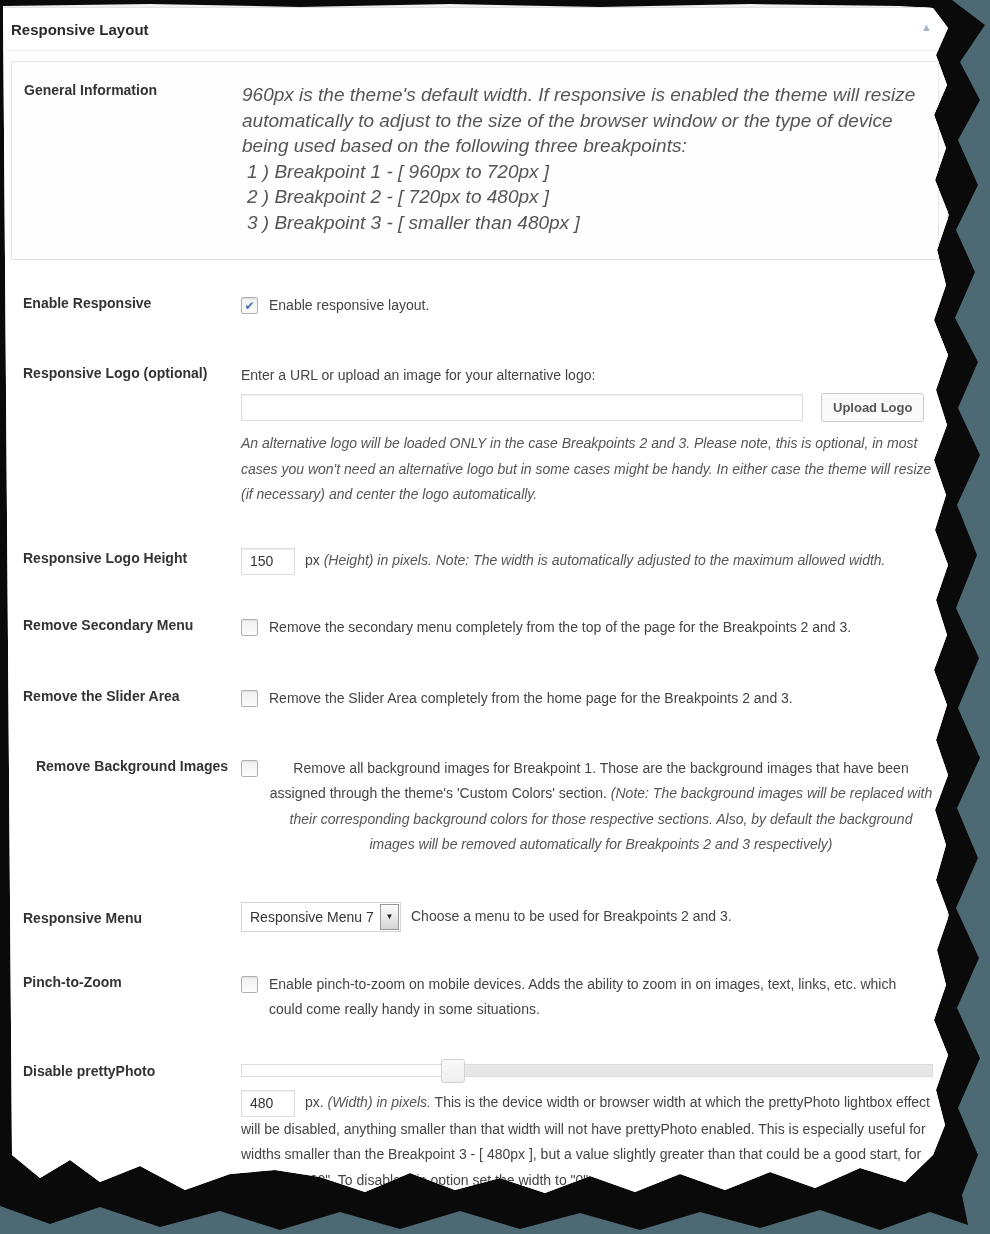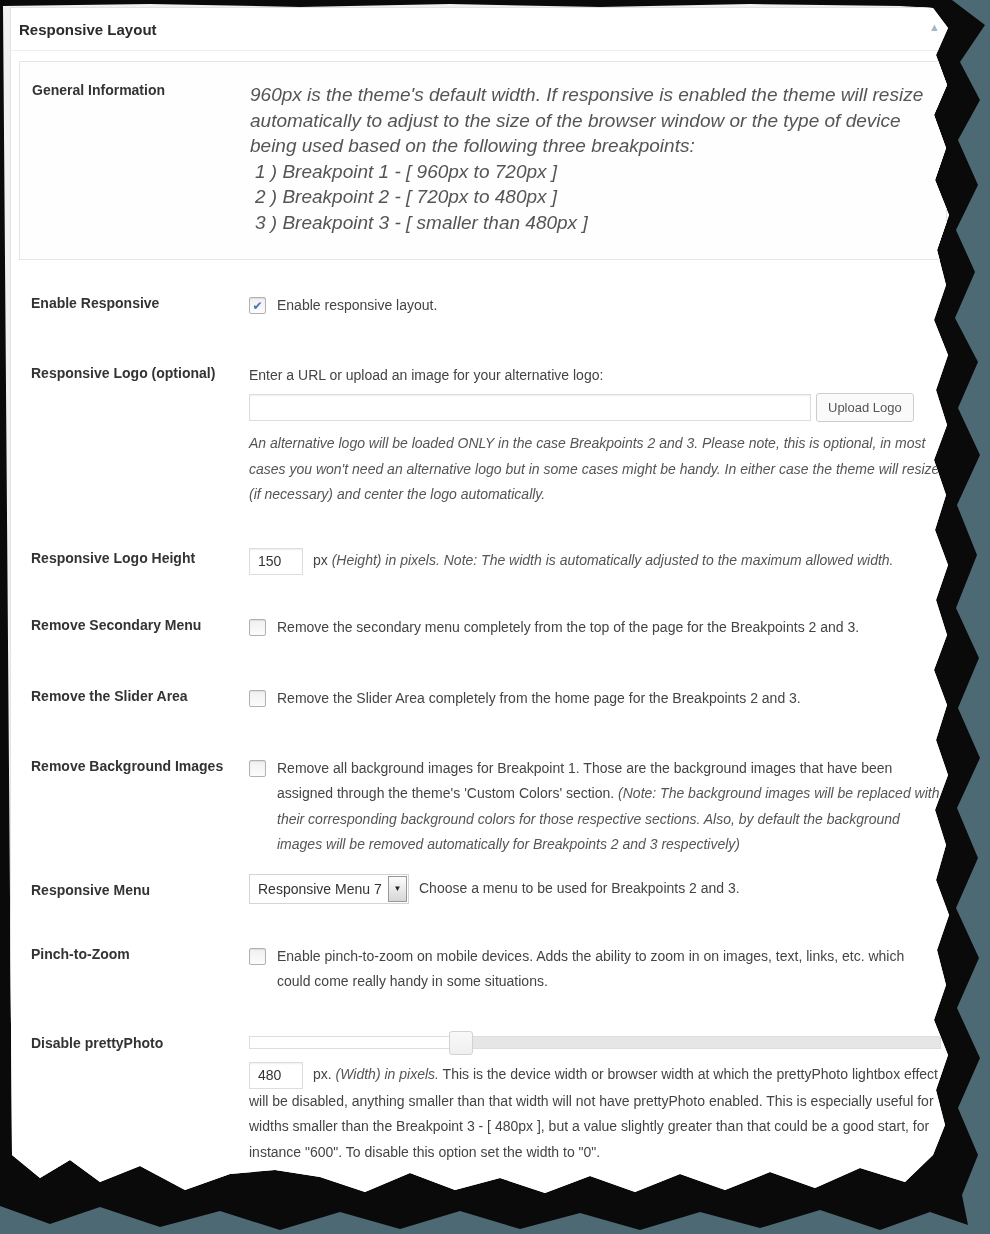--- a/index.html
+++ b/index.html
@@ -12,21 +12,21 @@
   .frame-black{
     position:absolute;inset:0;background:#0a0a0a;
     clip-path:polygon(0 0,952px 0,985px 25px,960px 62px,980px 100px,958px 140px,978px 185px,956px 230px,975px 272px,955px 318px,978px 362px,958px 408px,980px 455px,957px 505px,977px 555px,956px 608px,979px 658px,958px 708px,980px 758px,957px 808px,978px 858px,956px 908px,979px 958px,957px 1008px,980px 1058px,958px 1108px,978px 1155px,962px 1195px,968px 1225px,930px 1212px,880px 1230px,820px 1210px,760px 1228px,700px 1212px,640px 1230px,580px 1213px,520px 1229px,460px 1211px,400px 1229px,340px 1212px,280px 1230px,220px 1211px,160px 1227px,100px 1207px,50px 1224px,0 1206px);
   }
   
   .page{
     position:absolute;inset:0;background:#f1f1f1;
     clip-path:polygon(3px 6px,150px 4px,300px 7px,450px 4px,600px 7px,750px 4px,900px 6px,933px 8px,948px 28px,936px 55px,947px 85px,934px 115px,946px 148px,935px 180px,949px 215px,937px 250px,946px 285px,934px 320px,948px 355px,936px 390px,947px 425px,934px 460px,946px 495px,935px 530px,948px 565px,936px 600px,947px 635px,934px 670px,947px 705px,936px 740px,948px 775px,935px 810px,946px 845px,936px 880px,949px 915px,937px 950px,946px 985px,934px 1020px,948px 1055px,936px 1090px,945px 1125px,933px 1155px,905px 1182px,860px 1168px,815px 1188px,770px 1172px,725px 1190px,680px 1174px,635px 1192px,590px 1176px,545px 1193px,500px 1178px,455px 1190px,410px 1173px,365px 1192px,320px 1177px,275px 1170px,230px 1174px,185px 1190px,140px 1166px,100px 1182px,70px 1160px,40px 1178px,12px 1155px);
   }
   .panel{
-    position:absolute;top:7px;left:10px;width:946px;bottom:0;
+    position:absolute;top:7px;left:2px;width:946px;bottom:0;
     background:#fff;border:1px solid #e3e3e3;border-bottom:none;box-sizing:border-box;
   }
   .panel-header{position:relative;padding:13px 10px 11px 8px;border-bottom:1px solid #eee;}
   .panel-title{font-size:15px;font-weight:bold;color:#2b2b2b;}
   .toggle-btn{position:absolute;left:918px;top:14px;color:#a4b7cb;font-size:11px;cursor:pointer;line-height:1;}
   .info-box{
     margin:10px 0 0 8px;width:928px;border:1px solid #e5e5e5;background:#fefefe;
     display:flex;padding:20px 0 24px 0;box-sizing:border-box;
   }
   .info-label{width:230px;padding-left:12px;font-weight:bold;font-size:14px;color:#333;box-sizing:border-box;}
@@ -34,21 +34,21 @@
   .info-bp{padding-left:5px;}
   .rows{padding:33px 0 0 20px;}
   .row{display:flex;margin-bottom:40px;}
   .row-label{width:218px;flex:0 0 218px;font-weight:bold;font-size:14px;color:#333;line-height:20px;}
   .row-content{width:692px;font-size:14px;color:#444;line-height:25.5px;}
   .r1{margin-bottom:44px;}
   .r2{margin-bottom:40px;}
   .r3{margin-bottom:40px;}
   .r4{margin-bottom:46px;}
   .r5{margin-bottom:44px;margin-top:24px;}
-  .r6{margin-bottom:16px;}
+  .r6{margin-bottom:44px;text-align:center;}
   .r7{margin-bottom:40px;}
   .r8{margin-bottom:38px;}
   .r9{margin-bottom:0;}
   .check-row{display:flex;}
   .cb{
     width:15px;height:15px;flex:0 0 auto;margin-top:4px;
     border:1px solid #b1b1b1;border-radius:2px;
     background:linear-gradient(#f0f0f0,#fcfcfc);
     box-shadow:inset 0 1px 1px rgba(0,0,0,.08);
     display:inline-flex;align-items:center;justify-content:center;
@@ -62,21 +62,21 @@
     box-sizing:border-box;background:#fff;vertical-align:middle;
   }
   .logo-url{width:562px;}
   .num-input{width:54px;margin-right:10px;}
   .logo-field-row{display:flex;align-items:center;margin-top:5px;margin-bottom:9px;}
   .btn{
     display:inline-block;height:29px;line-height:27px;padding:0 11px;
     border:1px solid #ccc;border-radius:3px;background:#fafafa;color:#555;
     font-size:13px;cursor:pointer;box-sizing:border-box;white-space:nowrap;
   }
-  .upload-btn{margin-left:5px;}
+  .upload-btn{margin-left:18px;font-weight:bold;}
   .select{
     display:inline-flex;width:160px;height:30px;border:1px solid #d4d4d4;
     background:#fff;align-items:center;box-sizing:border-box;cursor:pointer;vertical-align:middle;margin-right:10px;
   }
   .select-text{flex:1;padding-left:8px;font-size:14px;color:#333;white-space:nowrap;line-height:28px;}
   .select-arrow{
     width:19px;height:26px;margin-right:1px;border:1px solid #989898;
     background:linear-gradient(#fdfdfd,#d6d6d6);
     display:flex;align-items:center;justify-content:center;
     font-size:8px;color:#222;box-sizing:border-box;

